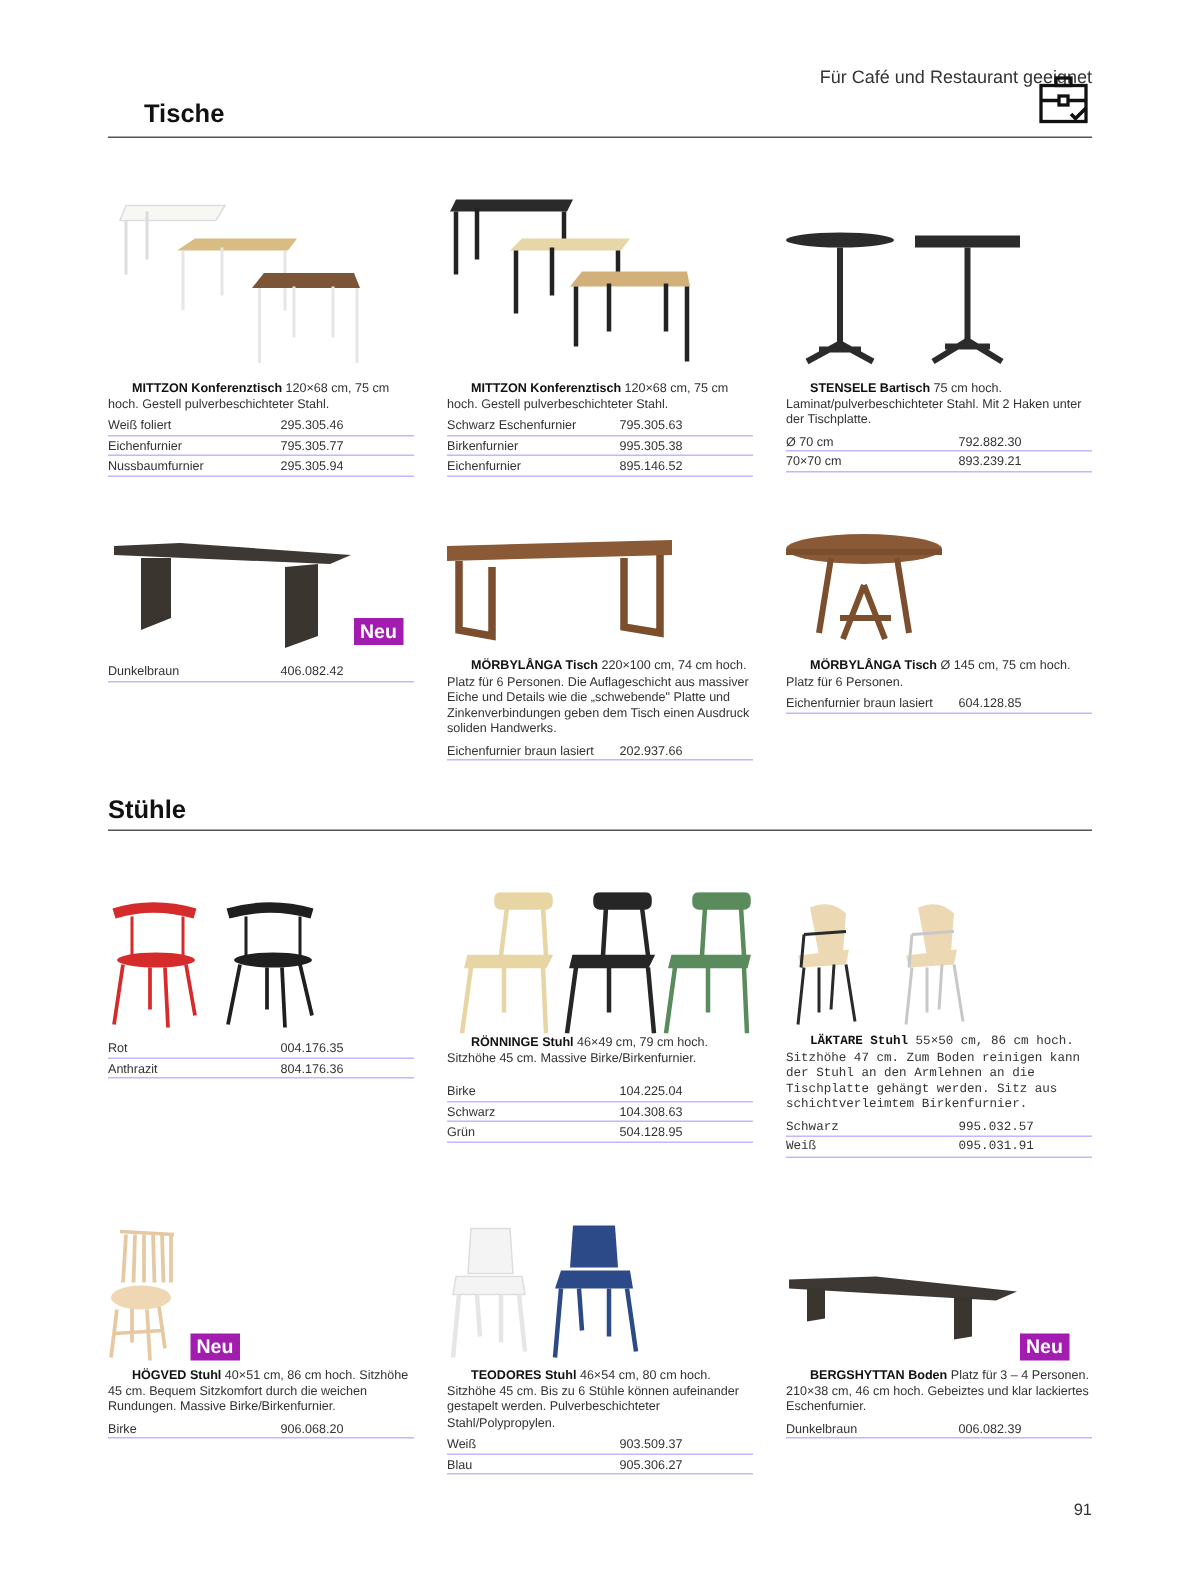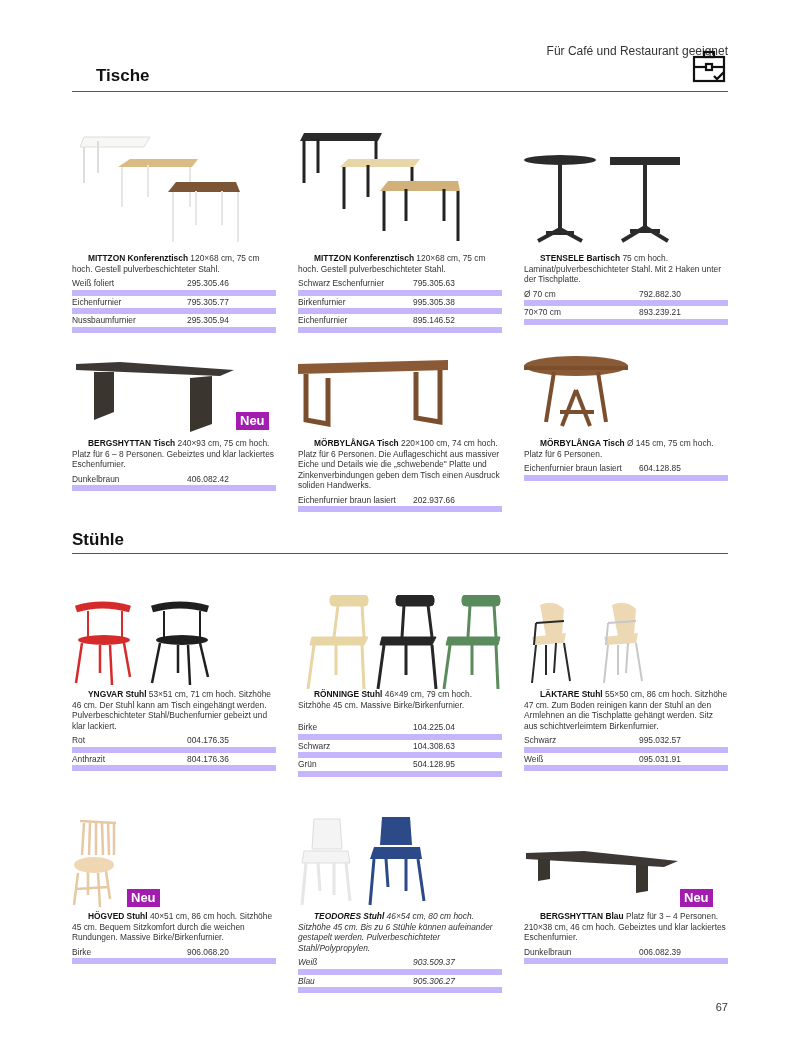--- a/index.html
+++ b/index.html
@@ -11,21 +11,21 @@
 
   .section-title { position: absolute; left: 72px; font-size: 17px; font-weight: bold; color: #111; }
   .section-rule { position: absolute; left: 72px; width: 656px; height: 1px; background: #555; }
 
   .card { position: absolute; width: 204px; }
   .card .img { position: relative; width: 204px; }
   .card svg { display: block; }
   .desc { font-size: 8.4px; line-height: 10.6px; color: #333; }
   .desc b { color: #111; font-weight: bold; margin-left: 16px; }
   .rows { margin-top: 3px; }
-  .row { display: flex; font-size: 8.4px; line-height: 10.5px; padding: 1px 0 1px 0; border-bottom: 6px solid #c4b5fd; color: #333; }
+  .row { display: flex; font-size: 8.4px; line-height: 10.5px; padding: 1px 0 1px 0; border-bottom: 1px solid #c4b5fd; color: #333; }
   .row .label { width: 115px; }
   .row .code { flex: 1; }
 
   .neu { position: absolute; background: #a21caf; color: #fff; font-weight: bold; font-size: 13px; padding: 1px 4px; line-height: 16px; }
   .page-num { position: absolute; right: 72px; bottom: 38px; font-size: 11px; color: #333; }
 </style>
 </head>
 <body>
 
 <div class="topnote">Für Café und Restaurant geeignet</div>
@@ -135,21 +135,20 @@
 
 <div class="card" style="left:72px; top:350px;">
   <div class="img" style="height:88px;">
     <svg width="204" height="88">
       <polygon points="4,14 48,12 162,20 148,26 4,20" fill="#3d3833"></polygon>
       <polygon points="22,22 42,22 42,62 22,70" fill="#3b3530"></polygon>
       <polygon points="118,28 140,26 140,74 118,82" fill="#3b3530"></polygon>
     </svg>
     <div class="neu" style="left:164px; top:62px;">Neu</div>
   </div>
-  <div class="desc"><b>BERGSHYTTAN Tisch</b><span> 240×93 cm, 75 cm hoch. Platz für 6 – 8 Personen. Gebeiztes und klar lackiertes Eschenfurnier.</span></div>
   <div class="rows">
     <div class="row">
         <span class="label">Dunkelbraun</span>
         <span class="code">406.082.42</span>
       </div>
   </div>
 </div>
 
 <div class="card" style="left:298px; top:350px;">
   <div class="img" style="height:88px;">
@@ -196,21 +195,20 @@
       <line x1="50" y1="16" x2="50" y2="44" stroke="#d62b2b" stroke-width="2"></line>
       <ellipse cx="32" cy="45" rx="26" ry="5" fill="#d62b2b"></ellipse>
       <path d="M10 48 L4 88 M28 50 L28 78 M52 48 L58 82 M38 50 L40 90" stroke="#d62b2b" stroke-width="2.5" fill="none"></path>
       <path d="M80 14 Q108 6 136 14" stroke="#1f1f1f" stroke-width="7" fill="none"></path>
       <line x1="92" y1="16" x2="92" y2="44" stroke="#1f1f1f" stroke-width="2"></line>
       <line x1="128" y1="16" x2="128" y2="44" stroke="#1f1f1f" stroke-width="2"></line>
       <ellipse cx="110" cy="45" rx="26" ry="5" fill="#1f1f1f"></ellipse>
       <path d="M88 48 L80 88 M106 50 L106 78 M128 48 L136 82 M116 50 L118 90" stroke="#1f1f1f" stroke-width="2.5" fill="none"></path>
     </svg>
   </div>
-  <div class="desc"><b>YNGVAR Stuhl</b><span> 53×51 cm, 71 cm hoch. Sitzhöhe 46 cm. Der Stuhl kann am Tisch eingehängt werden. Pulverbeschichteter Stahl/Buchenfurnier gebeizt und klar lackiert.</span></div>
   <div class="rows">
     <div class="row">
         <span class="label">Rot</span>
         <span class="code">004.176.35</span>
       </div>
     <div class="row">
         <span class="label">Anthrazit</span>
         <span class="code">804.176.36</span>
       </div>
   </div>
@@ -252,21 +250,21 @@
         <span class="label">Schwarz</span>
         <span class="code">104.308.63</span>
       </div>
     <div class="row">
         <span class="label">Grün</span>
         <span class="code">504.128.95</span>
       </div>
   </div>
 </div>
 
-<div class="card" style="left:524px; top:595px;">
+<div class="card" style="left:524px; top:595px;font-family:Liberation Mono, monospace;">
   <div class="img" style="height:94px;">
     <svg width="204" height="94">
       <path d="M16 10 Q30 4 40 14 L38 40 L22 42 Z" fill="#ecd9b4"></path>
       <polygon points="8,42 42,38 40,48 10,50" fill="#ecd9b4"></polygon>
       <path d="M12 28 L40 26 M12 50 L8 88 M22 50 L22 80 M40 48 L46 86 M32 48 L30 78 M12 28 L10 50" stroke="#2a2a2a" stroke-width="2" fill="none"></path>
       <path d="M88 10 Q102 4 112 14 L110 40 L94 42 Z" fill="#ecd9b4"></path>
       <polygon points="80,42 114,38 112,48 82,50" fill="#ecd9b4"></polygon>
       <path d="M84 28 L112 26 M84 50 L80 88 M94 50 L94 80 M112 48 L118 86 M104 48 L102 78 M84 28 L82 50" stroke="#c8c8c8" stroke-width="2" fill="none"></path>
     </svg>
   </div>
@@ -297,21 +295,21 @@
   </div>
   <div class="desc"><b>HÖGVED Stuhl</b><span> 40×51 cm, 86 cm hoch. Sitzhöhe 45 cm. Bequem Sitzkomfort durch die weichen Rundungen. Massive Birke/Birkenfurnier.</span></div>
   <div class="rows">
     <div class="row">
         <span class="label">Birke</span>
         <span class="code">906.068.20</span>
       </div>
   </div>
 </div>
 
-<div class="card" style="left:298px; top:815px;font-style:italic;">
+<div class="card" style="left:298px; top:815px;">
   <div class="img" style="height:96px;">
     <svg width="204" height="96">
       <path d="M16 4 L42 4 L44 34 L14 34 Z" fill="#f4f4f4" stroke="#ddd"></path>
       <polygon points="6,36 50,36 52,48 4,48" fill="#f4f4f4" stroke="#ddd"></polygon>
       <path d="M8 48 L4 90 M48 48 L52 86 M20 48 L22 76 M36 48 L36 80" stroke="#e6e6e6" stroke-width="3" fill="none"></path>
       <path d="M84 2 L112 2 L114 30 L82 30 Z" fill="#2c4a88"></path>
       <polygon points="76,32 122,32 124,44 72,44" fill="#2c4a88"></polygon>
       <path d="M76 44 L72 90 M120 44 L126 86 M88 44 L90 72 M108 44 L108 76" stroke="#2c4a88" stroke-width="3" fill="none"></path>
     </svg>
   </div>
@@ -330,22 +328,22 @@
 
 <div class="card" style="left:524px; top:815px;">
   <div class="img" style="height:96px;">
     <svg width="204" height="96">
       <polygon points="2,38 60,36 154,46 140,52 2,44" fill="#3d3833"></polygon>
       <polygon points="14,44 26,44 26,64 14,66" fill="#3b3530"></polygon>
       <polygon points="112,50 124,50 124,76 112,78" fill="#3b3530"></polygon>
     </svg>
     <div class="neu" style="left:156px; top:74px;">Neu</div>
   </div>
-  <div class="desc"><b>BERGSHYTTAN Blau</b><span> Platz für 3 – 4 Personen. 210×38 cm, 46 cm hoch. Gebeiztes und klar lackiertes Eschenfurnier.</span></div>
+  <div class="desc"><b>BERGSHYTTAN Boden</b><span> Platz für 3 – 4 Personen. 210×38 cm, 46 cm hoch. Gebeiztes und klar lackiertes Eschenfurnier.</span></div>
   <div class="rows">
     <div class="row">
         <span class="label">Dunkelbraun</span>
         <span class="code">006.082.39</span>
       </div>
   </div>
 </div>
 
-<div class="page-num">67</div>
+<div class="page-num">91</div>
 
 </body></html>

